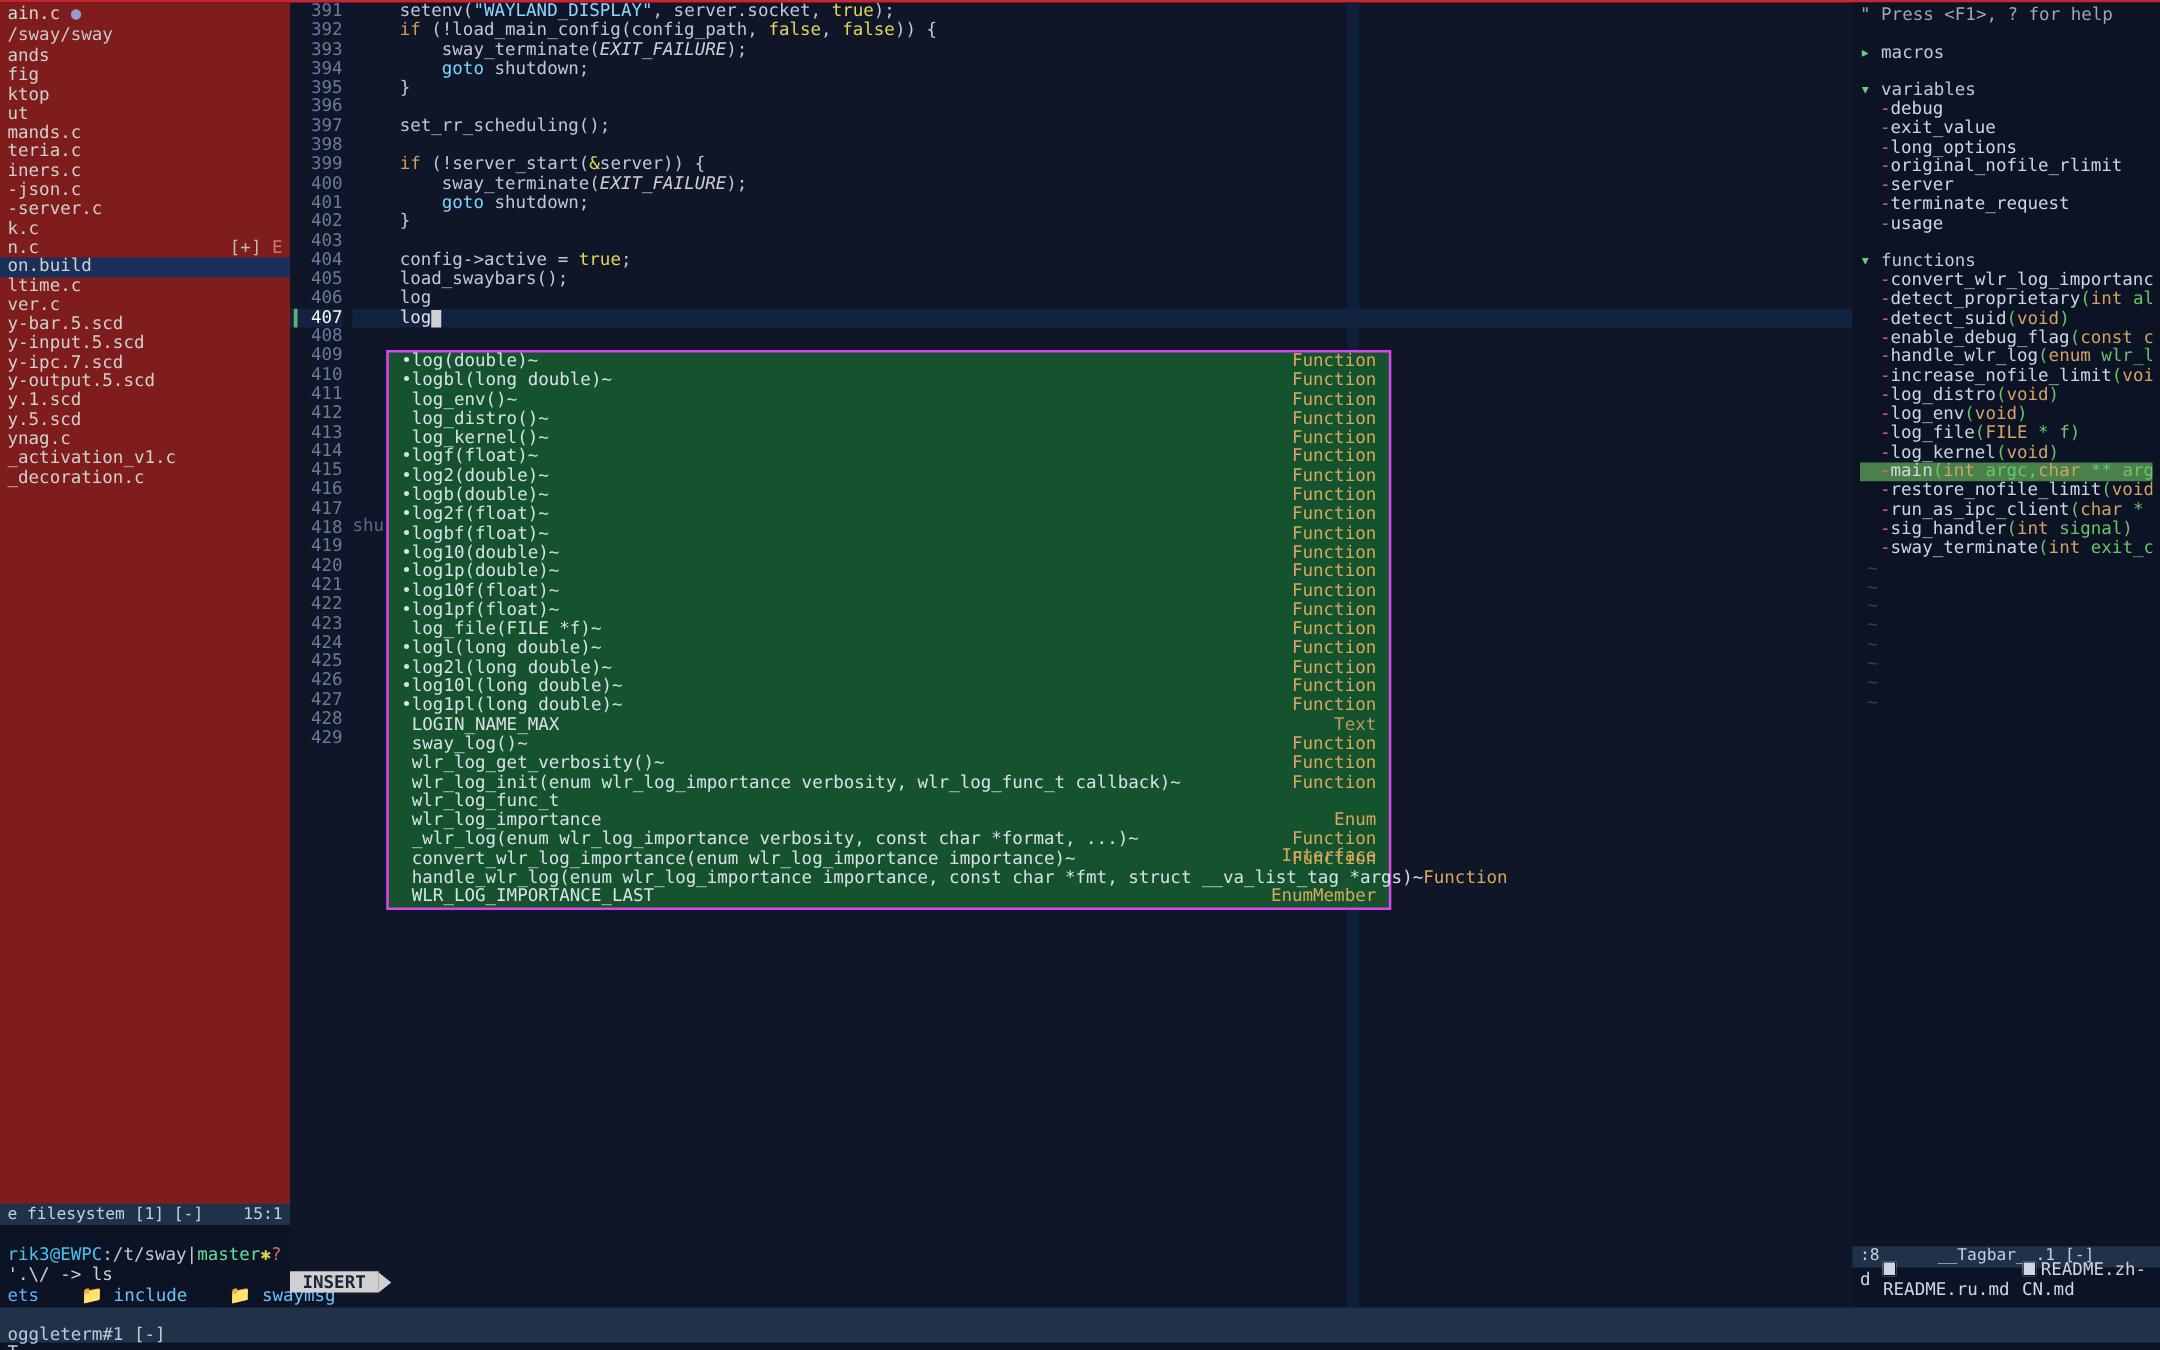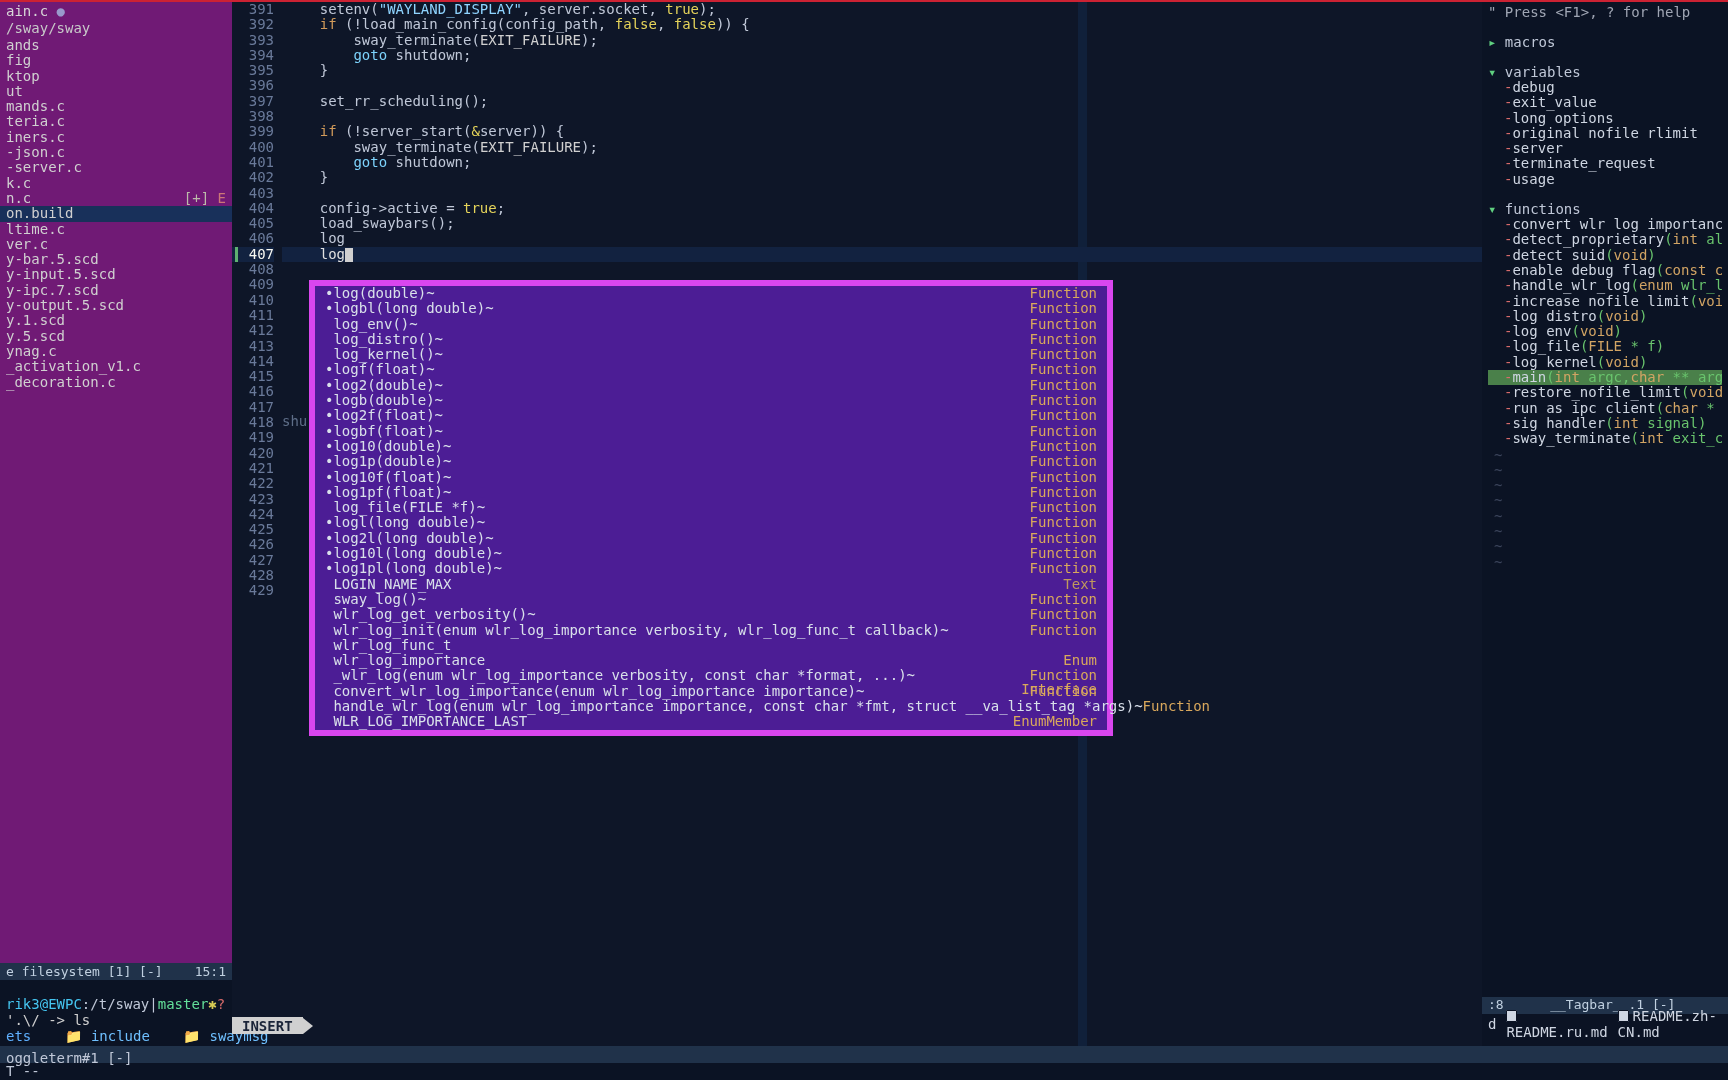--- a/index.html
+++ b/index.html
@@ -9,21 +9,21 @@
     font-family: "DejaVu Sans Mono", "Menlo", "Consolas", monospace;
     font-size: 14px;
     color: #c0c8d8;
     overflow: hidden;
   }
   
   .topbar { position:absolute; left:0; top:0; width:100%; height:2px; background:#cc2233; }
   
   .wrap { position:absolute; left:0; top:2px; right:0; bottom:0; display:flex; }
   
-  .left { width:232px; background:#701a75; display:flex; flex-direction:column; }
+  .left { width:232px; background:#7f1d1d; display:flex; flex-direction:column; }
   .left .tabname { color:#d8d8d8; padding:1px 6px; }
   .left .tabname .dot { color:#99c; }
   .left .path { color:#c8c9c9; padding:0 6px; }
   .left .tree { flex:1 1 auto; overflow:hidden; padding-top:2px;}
   .left .tree .row { padding:0 6px; height:15.3px; line-height:15.3px; white-space:nowrap; color:#d0d0d0; position:relative;}
   .left .tree .row.sel { background:#18305a; }
   .left .tree .row.flag { }
   .left .tree .row .flags { position:absolute; right:6px; color:#c77; }
   .left .tree .row .flags .plus { color:#bba; }
   .left .nerdstatus { height:17px; background:#20324a; color:#c0d0e0; font-size:13px; padding:0 6px; display:flex; justify-content:space-between; align-items:center;}
@@ -47,28 +47,28 @@
   .gutter .gline.cur{color:#f8f8f2; background:#122240;}
   .gutter .changebar{position:absolute;left:3px;width:3px;background:#5fb070;height:15.3px;}
   .codearea { position:absolute; left:50px; right:0; top:0; bottom:0; }
   .codeline { height:15.3px; line-height:15.3px; white-space:pre; padding-left:4px; }
   .codeline.cur { background:#122240; }
   
   .kw{color:#7dd3fc;}       
   .kw2{color:#d09a5a;}
   .str{color:#8fd4ff;}
   .bool{color:#e5d45a;}
-  .ident{color:#d0d0d0;}
+  .ident{color:#d0d0d0;font-style:italic;}
   .amp{color:#e5d45a;}
   .hl{ background:#404830; }
   .typedtxt{color:#e0e0e0;}
   .caret{display:inline-block;width:8px;height:14px;background:#d0d0d0;vertical-align:text-bottom;} 
   .colorcol{position:absolute;left:calc(50px + 4px + 94ch);top:0;bottom:0;width:9px;background:#10203a;}
   
-  .popup { position:absolute; left:77px; top:278px; width:804px; background:#4c1d95; border:6px solid #d946ef; }
+  .popup { position:absolute; left:77px; top:278px; width:804px; background:#14532d; border:2px solid #d946ef; }
   .popup .prow { display:flex; justify-content:space-between; height:15.3px; line-height:15.3px; padding:0 10px; color:#d9e0ea;}
   .popup .prow .ptxt{ white-space:pre; }
   .popup .prow .pkind{ color:#d9a85c; }
   .popup .prow .pkind.txt{ color:#c09a5c; }
   .popup .prow .pkind.if { color:#d9a85c;margin-top:44px; }
   .popup .prow .pkind.enum{ color:#d9a85c; }
   
   .modebar { position:absolute; left:0; right:0; bottom:46px; height:17px; display:flex; align-items:center; }
   .modebar .insert { background:#d0d0d0; color:#1a2438; padding:0 10px; font-weight:bold; height:17px; display:flex; align-items:center;}
   .modebar .tri { width:0;height:0;border-top:8.5px solid transparent;border-bottom:8.5px solid transparent;border-left:10px solid #d0d0d0; }
@@ -84,21 +84,21 @@
   .right .item .id{color:#cfd6e2;}
   .right .item .sig{color:#69c46d;}
   .right .item .kwtype{color:#d2a464;}
   .right .item.hl { background:#4a804a; }
   .right .tilde { color:#3a435a; padding-left:6px; height:15.3px;}
   .right .status { position:absolute; left:0; right:0; bottom:66px; height:17px; background:#20324a; color:#c0d0e0; font-size:13px; padding:0 6px; display:flex; justify-content:space-between;}
   .right .files { position:absolute; left:0; right:0; bottom:48px; height:17px; display:flex; align-items:center; gap:10px; padding:0 6px; color:#cfd6e2;}
   .right .files .ficon{display:inline-block;width:11px;height:12px;background:#cfd6e2;border-radius:1px;margin-right:4px;vertical-align:-1px; box-shadow:inset 0 0 0 1px #0b1324;}
   
   .globalstatus { position:absolute; left:0; right:0; bottom:0; height:34px; background:#0b1324; color:#c0c8d8; padding:2px 6px;}
-  .globalstatus .s1{height:17px; background:#20324a; margin:-2px -6px 0 -6px; padding:4px 6px;}
+  .globalstatus .s1{height:17px; background:#20324a; margin:-2px -6px 0 -6px; padding:14px 6px;}
 </style>
 </head>
 <body>
 
 <div class="topbar"></div>
 <div class="wrap">
 
   <div class="left">
     <div class="tabname">
       <span>ain.c</span>

